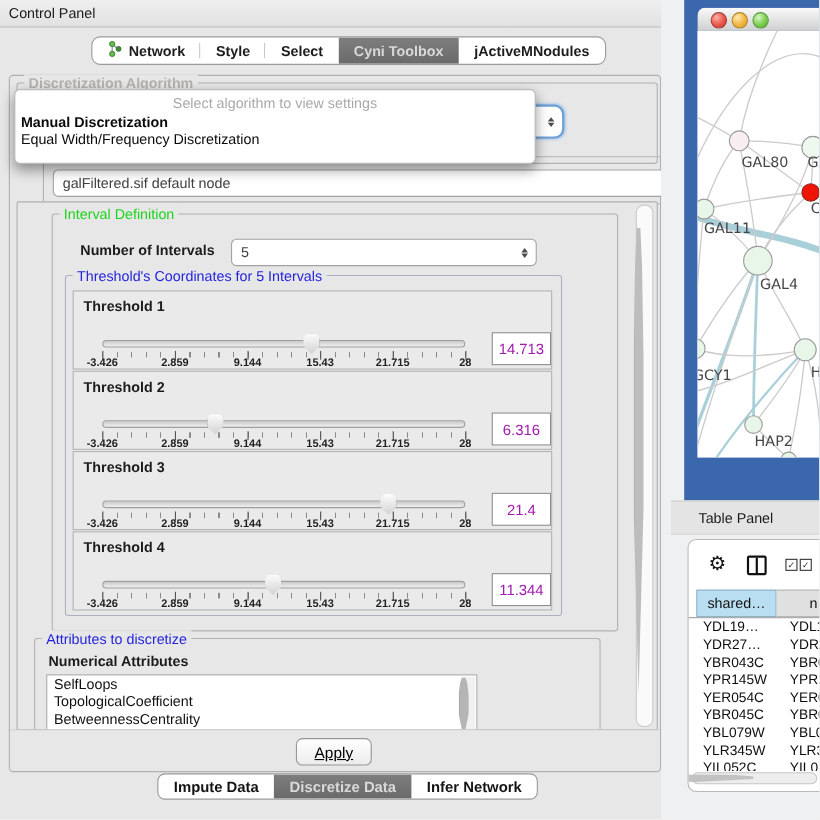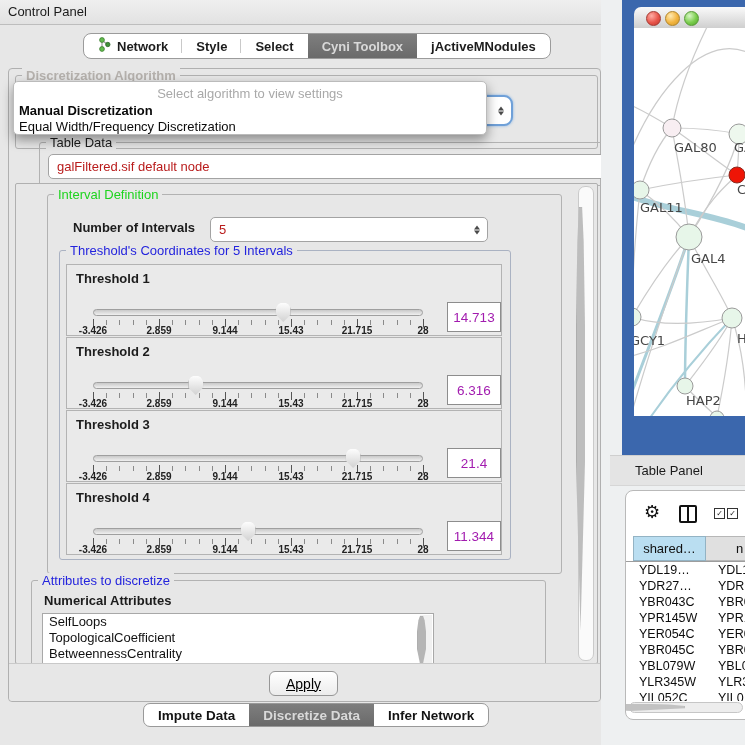--- a/index.html
+++ b/index.html
@@ -22,28 +22,28 @@
   .tab.dark{background:linear-gradient(#7e7e7e,#6a6a6a);color:#d9d9d9;}
   
   .card{position:absolute;left:8px;top:68px;width:591px;height:632px;background:#e7e7e7;
         border:1px solid #b0b0b0;border-radius:4px;}
   .group{position:absolute;border:1px solid #b2b2b2;border-radius:3px;}
   .gtitle{position:absolute;top:-8px;left:6px;background:#e7e7e7;padding:0 4px;font-size:13px;white-space:nowrap;}
   .gtitle.faded{color:#b5b1ad;font-weight:bold;}
   .gtitle.green{color:#1dd41d;}
   .gtitle.blue{color:#2424dd;}
   .combo{position:absolute;background:#fff;border:1px solid #a3a3a3;border-radius:5px;
-         display:flex;align-items:center;padding-left:8px;font-size:13px;color:#b91c1c;}
+         display:flex;align-items:center;padding-left:8px;font-size:13px;color:#404040;}
   .spin{position:absolute;right:7px;top:50%;transform:translateY(-50%);}
   .spin i{display:block;width:0;height:0;border:3px solid transparent;margin:1px 0;}
   .spin i.up{border-bottom:4px solid #4a4a4a;}
   .spin i.dn{border-top:4px solid #4a4a4a;}
   .focus-combo{position:absolute;background:#fff;border:2px solid #6fa0d8;border-radius:9px;
                box-shadow:0 0 3px #86b4e4;z-index:1;}
-  .popup{position:absolute;left:4px;top:12px;width:474px;height:54px;background:#fff;border:1px solid #bbb;
+  .popup{position:absolute;left:4px;top:12px;width:474px;height:68px;background:#fff;border:1px solid #bbb;
          border-radius:5px;box-shadow:0 5px 12px rgba(0,0,0,.4);z-index:2;padding-top:4px;box-sizing:border-box;}
   .popup .hint{text-align:center;color:#a9a9a9;font-size:13px;height:17px;}
   .popup .item{padding:0 5px;font-size:13px;height:16px;color:#0a0a0a;}
   .popup .item.bold{font-weight:bold;}
   
   .main-card{position:absolute;left:6px;top:114px;width:581px;height:479px;background:#e7e7e7;
              border:1px solid #b0b0b0;border-radius:2px;overflow:hidden;}
   .vscroll{position:absolute;right:3px;top:2px;width:14px;height:473px;background:#fafafa;
            border:1px solid #cacaca;border-radius:7px;}
   .vscroll .thumb{position:absolute;left:1.5px;top:20px;width:9px;height:424px;background:#bdbdbd;border-radius:5px;}

